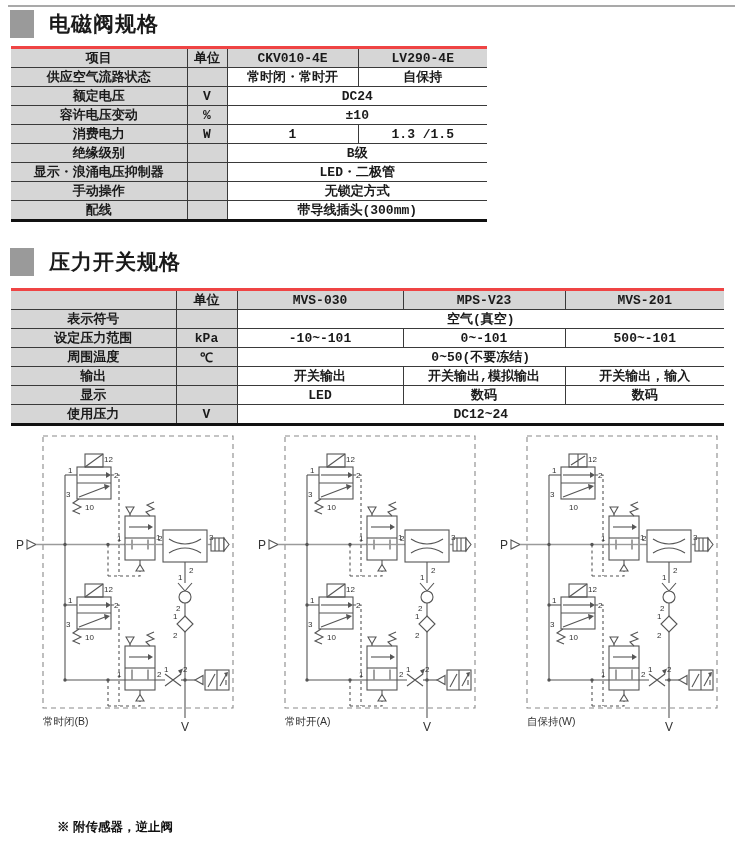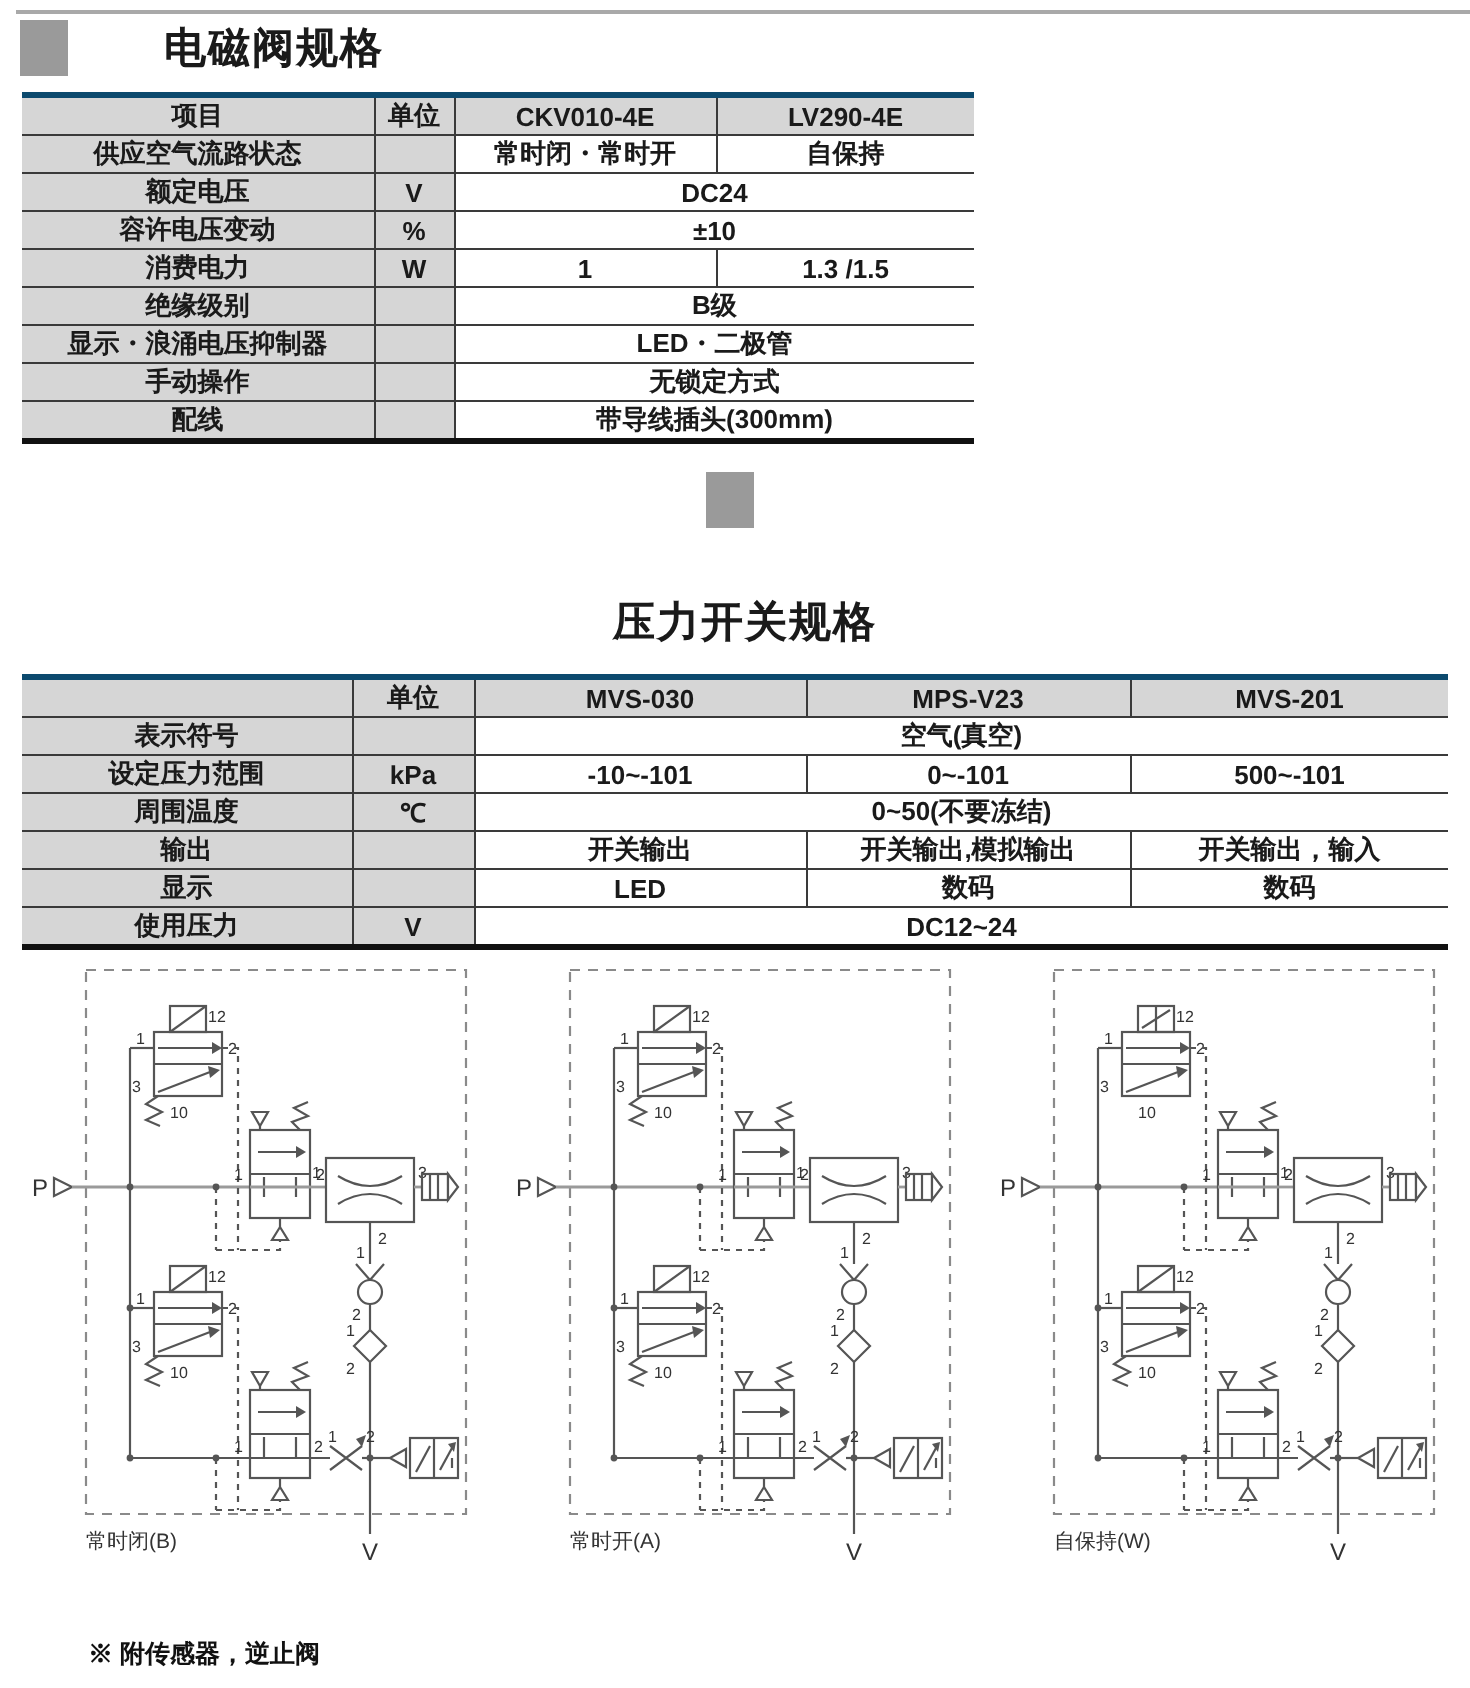--- a/index.html
+++ b/index.html
@@ -3,49 +3,49 @@
 <meta charset="utf-8">
 <style>
   * { margin:0; padding:0; box-sizing:border-box; }
   html,body { background:#ffffff; }
   .page {
     position:relative; width:735px; height:844px; background:#fff;
     font-family:"Liberation Sans", sans-serif; color:#1a1a1a; overflow:hidden;
   }
   .top-rule { position:absolute; left:8px; right:0; top:5px; height:2px; background:#a9a9a9; }
 
-  .sec-head { display:flex; align-items:center; margin-left:10px;gap:33px; }
+  .sec-head { display:flex; align-items:center; margin-left:10px; }
   .sec-head .marker { width:24px; height:28px; background:#9a9a9a; margin-right:15px; flex:0 0 auto; }
   .sec-head .title { font-size:21px; font-weight:bold; letter-spacing:1px; }
 
   table { border-collapse:collapse; table-layout:fixed;
-          border-top:3px solid #0c4a6e; border-bottom:3px solid #111; }
+          border-top:3px solid #ef4444; border-bottom:3px solid #111;font-family:Liberation Mono, monospace; }
   td { border:1px solid #3a3a3a; height:18px; text-align:center; vertical-align:middle;
        font-size:13px; font-weight:bold; padding:0 2px; white-space:nowrap; overflow:hidden; }
   tr td:first-child { border-left:none; }
   tr td:last-child  { border-right:none;margin-top:40px; }
   tr:first-child td { border-top:none; }
   tr:last-child td  { border-bottom:none; }
   .g { background:#d6d6d6; }
 
   #table1 { margin:8px 0 0 11px; width:476px; }
   #table2 { margin:12px 0 0 11px; width:713px; }
 
   .sec1 { margin-top:10px; }
-  .sec2 { margin-top:14px;flex-direction:column; }
+  .sec2 { margin-top:26px; }
   .sec3 { margin-top:16px; }
 
   .notes { margin:8px 0 0 11px; font-size:12.5px; line-height:1.45; color:#111; width:715px; }
   .note { padding-left:15px; text-indent:-15px; }
 
   .diagrams { display:flex; gap:5px; margin:2px 0 0 13px; }
   .diagram { width:237px; height:312px; }
   .diagram svg { display:block; }
 
-  .footnote { position:absolute; left:44px; top:819px; font-size:12.5px; font-weight:bold; color:#111; }
+  .footnote { position:absolute; left:57px; top:819px; font-size:12.5px; font-weight:bold; color:#111; }
 </style>
 </head>
 <body>
 
 <div class="page">
   <div class="top-rule"></div>
 
   <div class="sec-head sec1">
     <div class="marker"></div>
     <div class="title">电磁阀规格</div>

